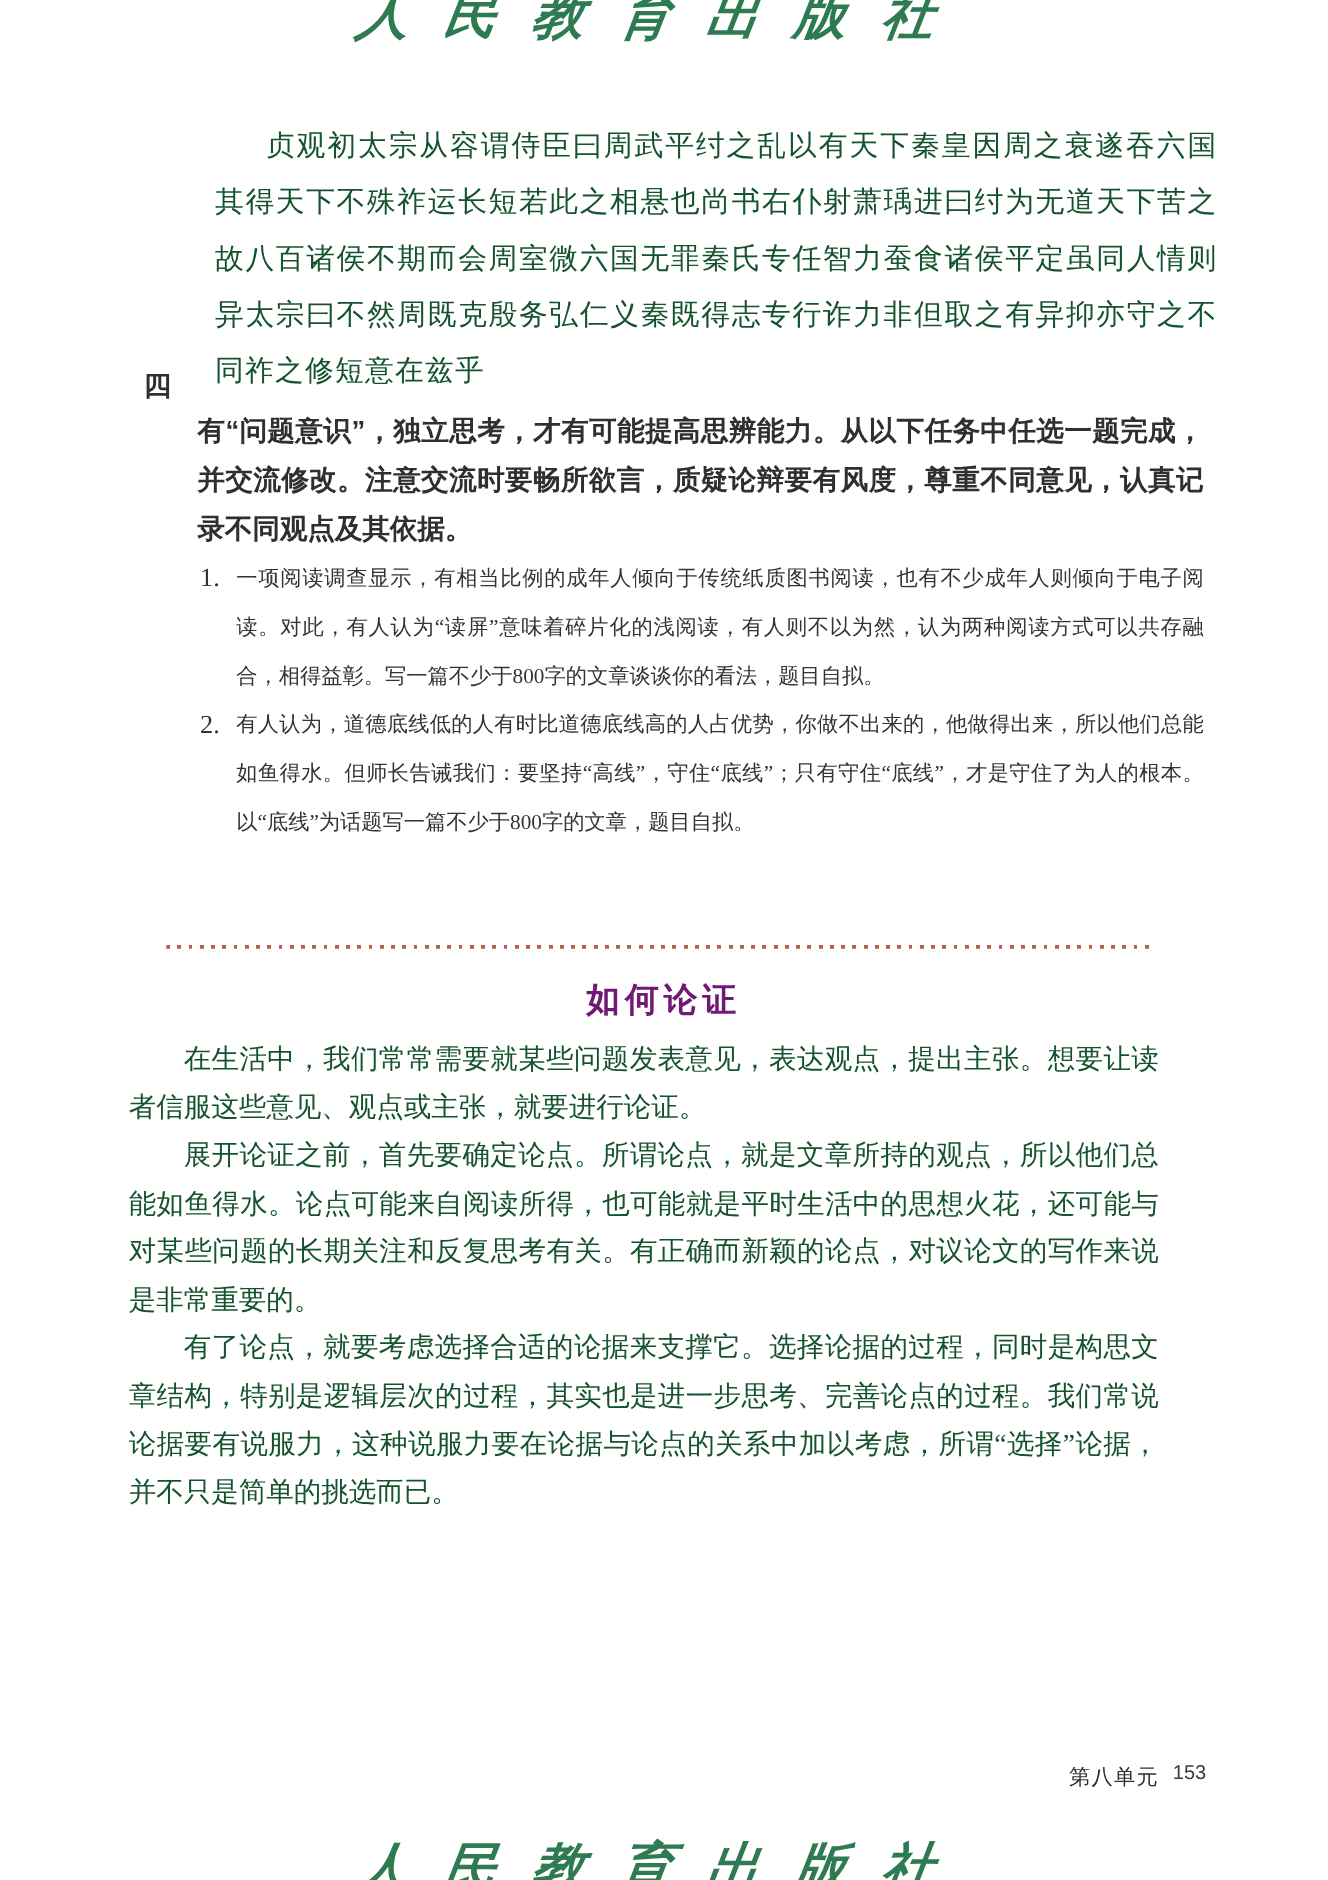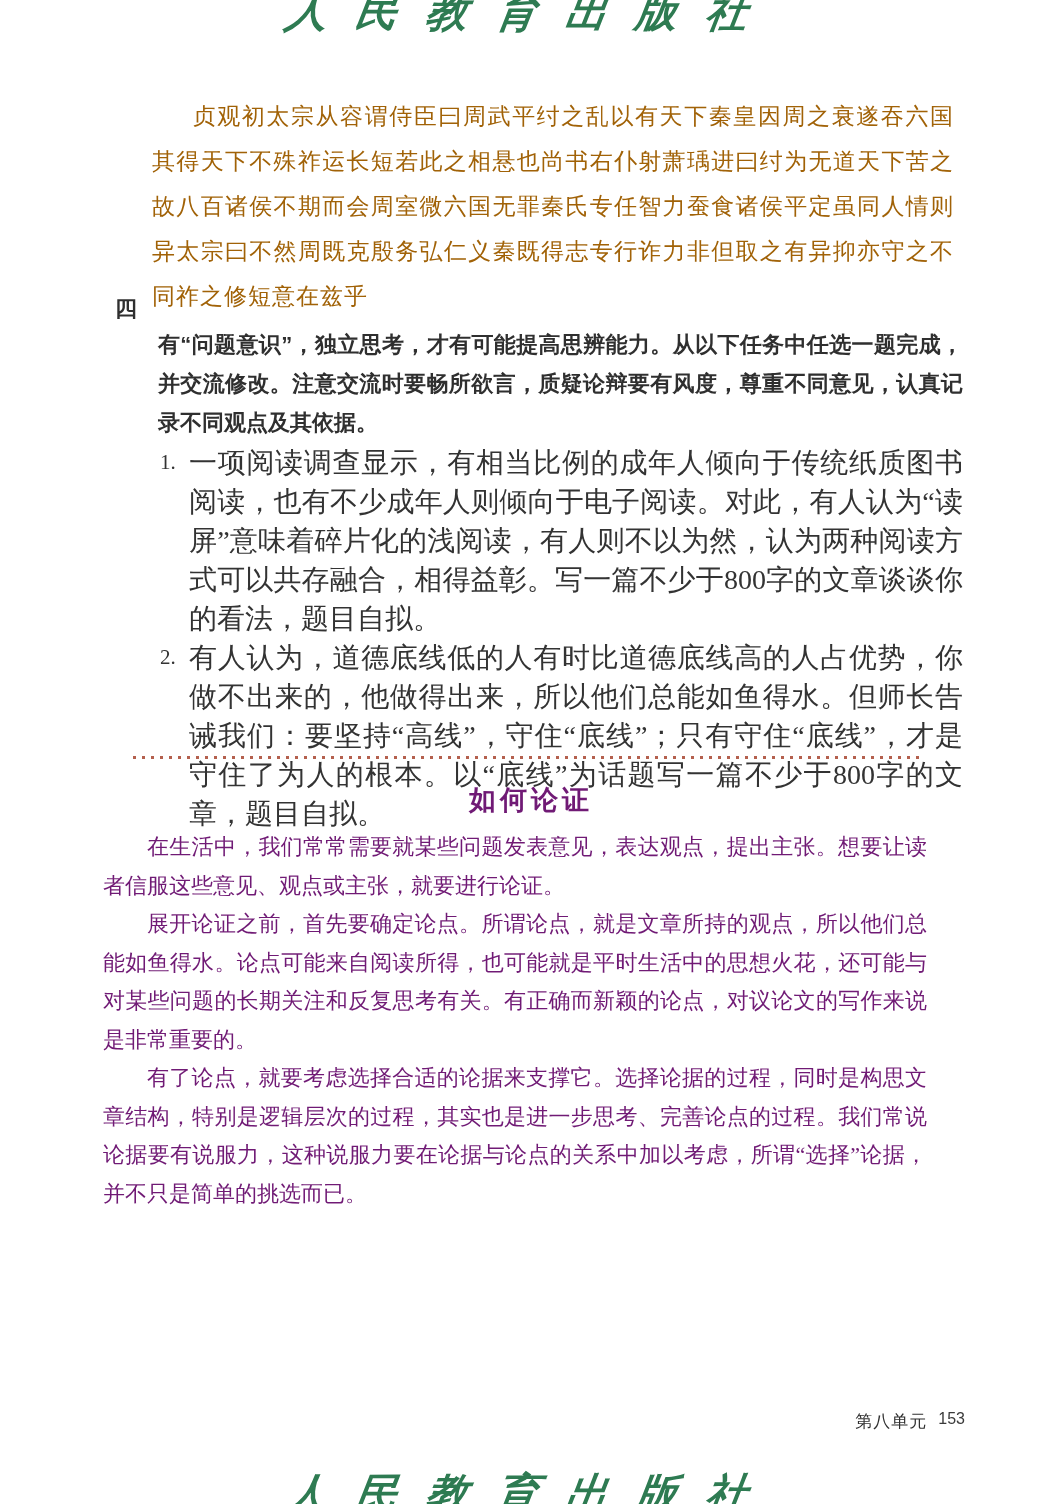--- a/index.html
+++ b/index.html
@@ -25,26 +25,26 @@
     letter-spacing:28px;
     white-space:nowrap;
     transform:skewX(-8deg);
   }
   .logo-top { top:-16px; }
   .logo-bottom { bottom:-18px; }
 
   
   .classical {
     position:absolute;
-    left:152px; width:802px; top:94px;
+    left:172px; width:802px; top:94px;
     font-size:23px;
     line-height:45px;
     letter-spacing:1px;
     text-align:justify;
-    color:#a16207;
+    color:#14532d;
     font-weight:normal;
   }
   .classical .indent { display:inline-block; width:40px; }
 
   
   .exercise {
     position:absolute;
     left:115px; width:848px; top:289px;
   }
   .ex-head { display:flex; }
@@ -64,21 +64,21 @@
     margin-top:36px;
   }
   .tasks { margin:1px 0 0 45px; }
   .task { display:flex; }
   .task-num {
     flex:none; width:29px;
     font-size:21px; line-height:39px; color:#333;
   }
   .task-text {
     flex:1;
-    font-size:28px; line-height:39px;
+    font-size:17px; line-height:39px;
     text-align:justify;
     color:#333;
   }
 
   
   .divider {
     position:absolute;
     left:133px; width:788px; top:756px; height:3px;
     background-image:repeating-linear-gradient(to right, #b4604e 0 3px, transparent 3px 9px);
   }
@@ -93,21 +93,21 @@
     font-size:27px;
     letter-spacing:4px;
     color:#701a75;
   }
   .essay-body {
     position:absolute;
     left:103px; width:824px; top:828px;
     font-size:22px;
     line-height:38.5px;
     text-align:justify;
-    color:#701a75;
+    color:#14532d;
   }
   .essay-body p { margin:0; text-indent:2em; }
 
   
   .footer {
     position:absolute;
     top:1410px; right:97px;
     display:flex; align-items:flex-start;
   }
   .footer-unit {

